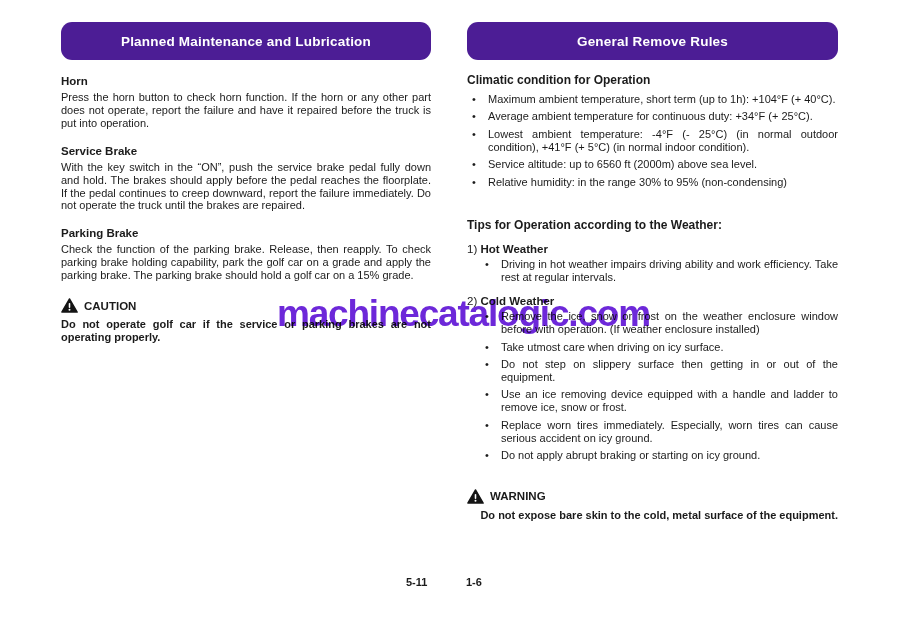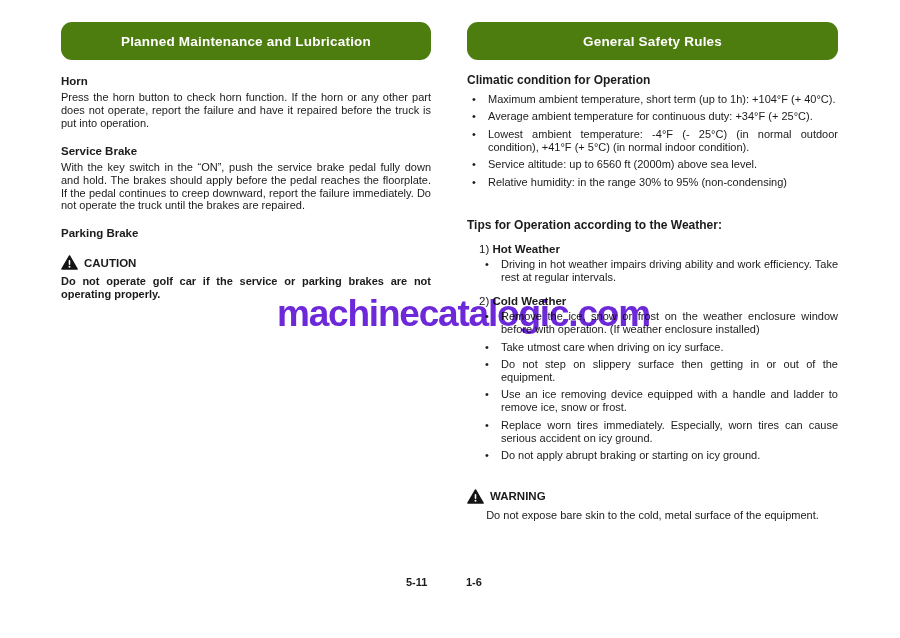--- a/index.html
+++ b/index.html
@@ -10,21 +10,21 @@
     font-family:"Liberation Sans", sans-serif;
     color:#1b1b1b;
     position:relative;
     overflow:hidden;
   }
   .col { position:absolute; top:22px; }
   .col-left  { left:61px;  width:370px; }
   .col-right { left:467px; width:371px; }
 
   .header-bar {
-    background:#4d7c0f;
+    background:#4c1d95;
     border-radius:11px;
     height:38px;
     display:flex; align-items:center; justify-content:center;
     color:#ffffff; font-weight:bold; font-size:13.5px;
     letter-spacing:0.2px;
   }
 
   .section-heading {
     font-size:11.5px; font-weight:bold;
     margin:15px 0 4px 0;
@@ -60,29 +60,29 @@
   ul.bullets > li::before {
     content:"\2022";
     position:absolute; left:5px; top:0;
     font-size:11px;
   }
   ul.bullets.nested { margin-left:13px; }
 
   .tips-heading { margin-top:30px; }
 
   .weather-head {
-    font-size:11.5px; margin:11px 0 3px 12px;
+    font-size:11.5px; margin:11px 0 3px 0;
   }
   .weather-head .num { font-weight:normal; }
   .weather-head .ttl { font-weight:bold; }
 
   .warning-block { margin-top:27px; }
   .warning-text {
-    font-size:11px; line-height:13px; font-weight:normal;
-    text-align:center; margin:5px 0 0 0;
+    font-size:11px; line-height:13px; font-weight:bold;
+    text-align:right; margin:5px 0 0 0;
   }
 
   .page-num {
     position:absolute; top:576px;
     font-size:11px; font-weight:bold;
   }
   .page-num-left  { left:406px; }
   .page-num-right { left:466px; }
 
   .watermark {
@@ -110,40 +110,41 @@
     <p class="body-text">Press the horn button to check horn function. If the horn or any other part does not operate, report the failure and have it repaired before the truck is put into operation.</p>
   </div>
 
   <div class="section">
     <div class="section-heading">Service Brake</div>
     <p class="body-text">With the key switch in the “ON”, push the service brake pedal fully down and hold. The brakes should apply before the pedal reaches the floorplate. If the pedal continues to creep downward, report the failure immediately. Do not operate the truck until the brakes are repaired.</p>
   </div>
 
   <div class="section">
     <div class="section-heading">Parking Brake</div>
+    <p class="body-text">Check the function of the parking brake. Release, then reapply. To check parking brake holding capability, park the golf car on a grade and apply the parking brake. The parking brake should hold a golf car on a 15% grade.</p>
   </div>
 
   <div class="caution-block">
     <div class="alert-row">
       <span>
         <svg width="17" height="15" viewBox="0 0 24 21">
           <path d="M12 1.2 L22.8 19.8 H1.2 Z" fill="#141414" stroke="#141414" stroke-width="2" stroke-linejoin="round"></path>
           <rect x="10.9" y="7" width="2.2" height="7" rx="1" fill="#ffffff"></rect>
           <circle cx="12" cy="16.6" r="1.4" fill="#ffffff"></circle>
         </svg>
       </span>
       <span>CAUTION</span>
     </div>
     <p class="caution-text">Do not operate golf car if the service or parking brakes are not operating properly.</p>
   </div>
 </div>
 
 <div class="col col-right">
   <div class="header-bar">
-    <span>General Safety Rules</span>
+    <span>General Remove Rules</span>
   </div>
 
   <div class="subheading">Climatic condition for Operation</div>
   <ul class="bullets">
 
   <li>Maximum ambient temperature, short term (up to 1h): +104°F (+ 40°C).</li>
       <li>Average ambient temperature for continuous duty: +34°F (+ 25°C).</li>
       <li>Lowest ambient temperature: -4°F (- 25°C) (in normal outdoor condition), +41°F (+ 5°C) (in normal indoor condition).</li>
       <li>Service altitude: up to 6560 ft (2000m) above sea level.</li>
       <li>Relative humidity: in the range 30% to 95% (non-condensing)</li>

